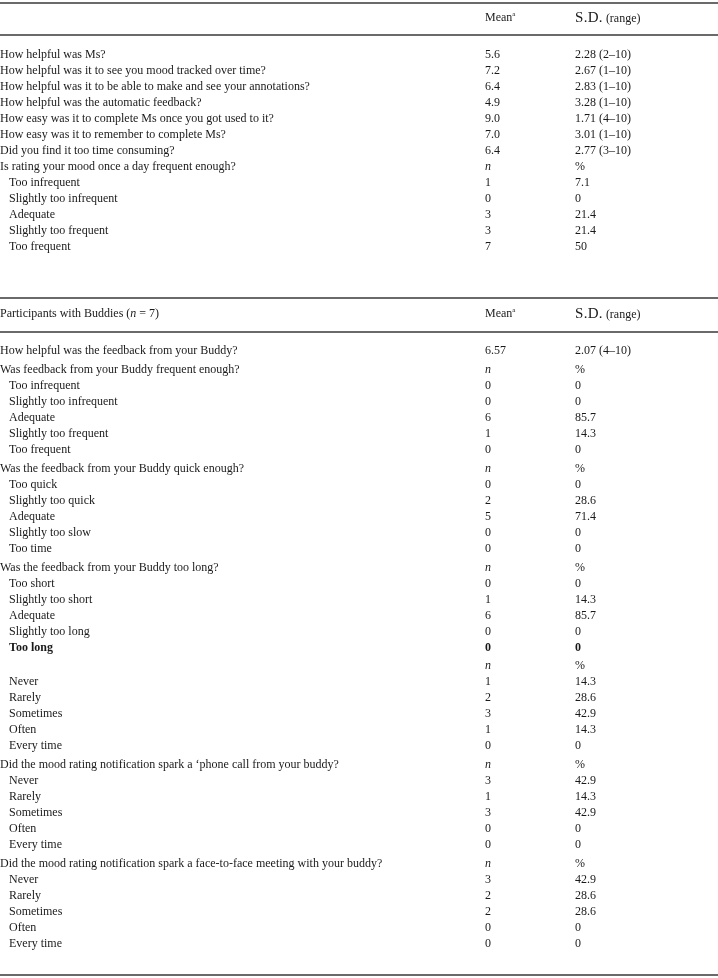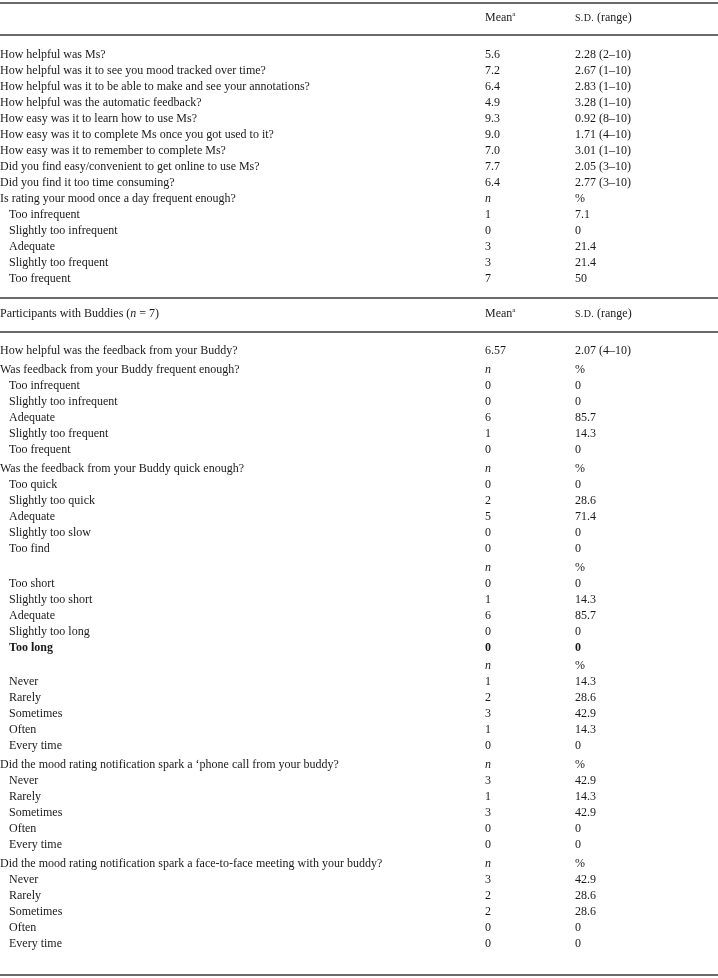--- a/index.html
+++ b/index.html
@@ -12,21 +12,21 @@
     .rule { position: absolute; left: 0; width: 718px; height: 1.5px; background: #6a6a6a; }
     .section { position: absolute; left: 0; width: 718px; }
     .row { position: relative; height: 16px; line-height: 16px; white-space: nowrap; }
     .c1 { position: absolute; left: 0; }
     .c1.indent { left: 9px; }
     .c2 { position: absolute; left: 485px; }
     .c3 { position: absolute; left: 575px; }
     .hdr { height: 17px; line-height: 17px; }
     .it { font-style: italic; }
     sup { font-size: 7px; vertical-align: top; position: relative; top: -3px; }
-    .sc { font-size: 10px; letter-spacing: 0.3px; }
+    .sc { font-size: 15px; letter-spacing: 0.3px; }
   </style>
 </head>
 <body>
 
 <div class="rule" style="top:2px;"></div>
 
 <div class="section" style="top:9px;">
   <div class="row hdr">
     <span class="c1"></span>
     <span class="c2"><span>Mean</span><sup>a</sup></span>
@@ -51,38 +51,28 @@
       <span class="c1">How helpful was it to be able to make and see your annotations?</span>
       <span class="c2">6.4</span>
       <span class="c3">2.83 (1–10)</span>
     </div>
   <div class="row">
       <span class="c1">How helpful was the automatic feedback?</span>
       <span class="c2">4.9</span>
       <span class="c3">3.28 (1–10)</span>
     </div>
   <div class="row">
-      <span class="c1">How easy was it to learn how to use Ms?</span>
-      <span class="c2">9.3</span>
-      <span class="c3">0.92 (8–10)</span>
-    </div>
-  <div class="row">
       <span class="c1">How easy was it to complete Ms once you got used to it?</span>
       <span class="c2">9.0</span>
       <span class="c3">1.71 (4–10)</span>
     </div>
   <div class="row">
       <span class="c1">How easy was it to remember to complete Ms?</span>
       <span class="c2">7.0</span>
       <span class="c3">3.01 (1–10)</span>
-    </div>
-  <div class="row">
-      <span class="c1">Did you find easy/convenient to get online to use Ms?</span>
-      <span class="c2">7.7</span>
-      <span class="c3">2.05 (3–10)</span>
     </div>
   <div class="row">
       <span class="c1">Did you find it too time consuming?</span>
       <span class="c2">6.4</span>
       <span class="c3">2.77 (3–10)</span>
     </div>
 
   <div class="row">
       <span class="c1">Is rating your mood once a day frequent enough?</span>
       <span class="c2 it">n</span>
@@ -184,26 +174,27 @@
       <span class="c1 indent">Adequate</span>
       <span class="c2">5</span>
       <span class="c3">71.4</span>
     </div>
   <div class="row">
       <span class="c1 indent">Slightly too slow</span>
       <span class="c2">0</span>
       <span class="c3">0</span>
     </div>
   <div class="row" style="margin-bottom:3px;">
-      <span class="c1 indent">Too find</span>
-      <span class="c2">0</span>
-      <span class="c3">0</span>
-    </div>
-
-  <div class="row">
+      <span class="c1 indent">Too time</span>
+      <span class="c2">0</span>
+      <span class="c3">0</span>
+    </div>
+
+  <div class="row">
+      <span class="c1">Was the feedback from your Buddy too long?</span>
       <span class="c2 it">n</span>
       <span class="c3">%</span>
     </div>
   <div class="row">
       <span class="c1 indent">Too short</span>
       <span class="c2">0</span>
       <span class="c3">0</span>
     </div>
   <div class="row">
       <span class="c1 indent">Slightly too short</span>

